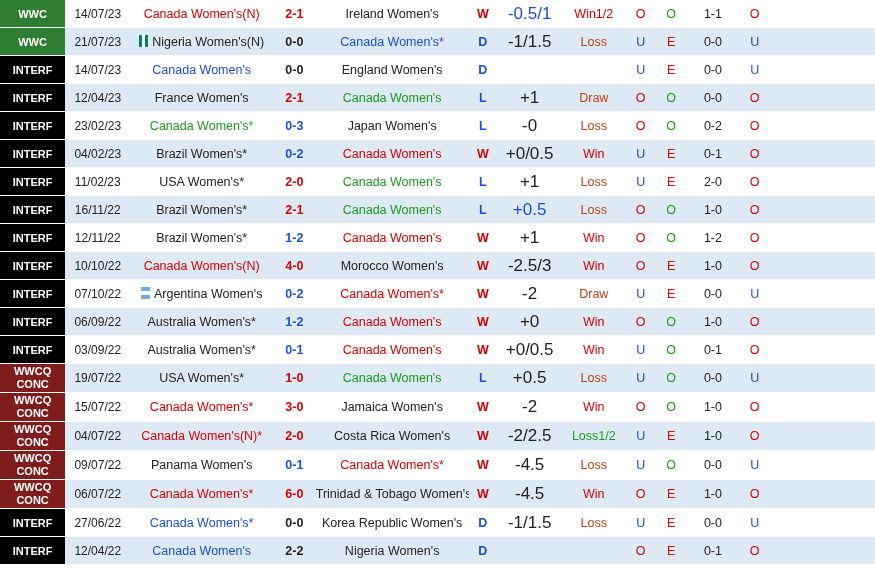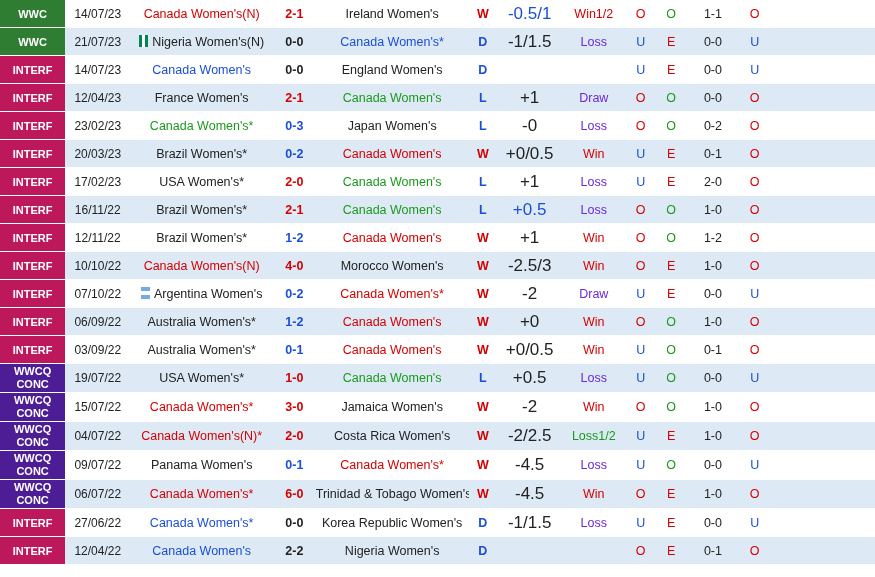--- a/index.html
+++ b/index.html
@@ -48,43 +48,43 @@
   td.comp{
     color:#ffffff;
     font-weight:bold;
     font-size:11px;
     line-height:12px;
     text-align:center;
     border-bottom:1px solid #ffffff;
     padding:1px 0;
   }
   td.comp.wwc{background:#2e7d32;}
-  td.comp.interf{background:#be185d;}
-  td.comp.wwcq{background:#4c1d95;}
+  td.comp.interf{background:#000000;}
+  td.comp.wwcq{background:#7f1d1d;}
 
   .date{color:#222;font-size:12px;}
   .team{font-size:12.5px;}
   .team-red{color:#d60000;}
   .team-green{color:#1a9a1a;}
   .team-blue{color:#1a4fd6;}
   .team-dark{color:#222;}
   .score{font-weight:bold;font-size:12.5px;}
   .score-red{color:#d60000;}
   .score-blue{color:#1a4fd6;}
   .score-dark{color:#222;}
   .res{font-weight:bold;font-size:12.5px;}
   .res-W{color:#d60000;}
   .res-L{color:#1a4fd6;}
   .res-D{color:#1a4fd6;}
   .hand{font-size:17px;}
   .hand-blue{color:#1a4fd6;}
   .hand-dark{color:#222;}
   .hres{font-size:12.5px;font-weight:normal;}
   .hres-red{color:#d60000;}
-  .hres-blue{color:#6d28d9;}
+  .hres-blue{color:#c2410c;}
   .hres-green{color:#1a9a1a;}
   .ou{font-size:12.5px;font-weight:normal;}
   .ou-O{color:#d60000;}
   .ou-U{color:#1a4fd6;}
   .ou-E{color:#d60000;}
   .ou-Og{color:#1a9a1a;}
   .ht{font-size:12.5px;color:#222;}
   .flag{
     display:inline-block;
     width:9px;height:12px;
@@ -171,36 +171,36 @@
         <td class="c-hand"><span class="hand hand-dark">-0</span></td>
         <td class="c-hres"><span class="hres hres-blue">Loss</span></td>
         <td class="c-ou1"><span class="ou ou-O">O</span></td>
         <td class="c-ou2"><span class="ou ou-Og">O</span></td>
         <td class="c-ht ht">0-2</td>
         <td class="c-last"><span class="ou ou-O">O</span></td>
         <td class="c-end"></td>
       </tr>
       <tr class="row-alt">
         <td class="c-comp comp interf">INTERF</td>
-        <td class="c-date date">20/03/23</td>
+        <td class="c-date date">04/02/23</td>
         <td class="c-home"><span class="team team-dark">Brazil Women's*</span></td>
         <td class="c-score"><span class="score score-blue">0-2</span></td>
         <td class="c-away"><span class="team team-red">Canada Women's</span></td>
         <td class="c-res"><span class="res res-W">W</span></td>
         <td class="c-hand"><span class="hand hand-dark">+0/0.5</span></td>
         <td class="c-hres"><span class="hres hres-red">Win</span></td>
         <td class="c-ou1"><span class="ou ou-U">U</span></td>
         <td class="c-ou2"><span class="ou ou-E">E</span></td>
         <td class="c-ht ht">0-1</td>
         <td class="c-last"><span class="ou ou-O">O</span></td>
         <td class="c-end"></td>
       </tr>
       <tr class="row-light">
         <td class="c-comp comp interf">INTERF</td>
-        <td class="c-date date">17/02/23</td>
+        <td class="c-date date">11/02/23</td>
         <td class="c-home"><span class="team team-dark">USA Women's*</span></td>
         <td class="c-score"><span class="score score-red">2-0</span></td>
         <td class="c-away"><span class="team team-green">Canada Women's</span></td>
         <td class="c-res"><span class="res res-L">L</span></td>
         <td class="c-hand"><span class="hand hand-dark">+1</span></td>
         <td class="c-hres"><span class="hres hres-blue">Loss</span></td>
         <td class="c-ou1"><span class="ou ou-U">U</span></td>
         <td class="c-ou2"><span class="ou ou-E">E</span></td>
         <td class="c-ht ht">2-0</td>
         <td class="c-last"><span class="ou ou-O">O</span></td>

